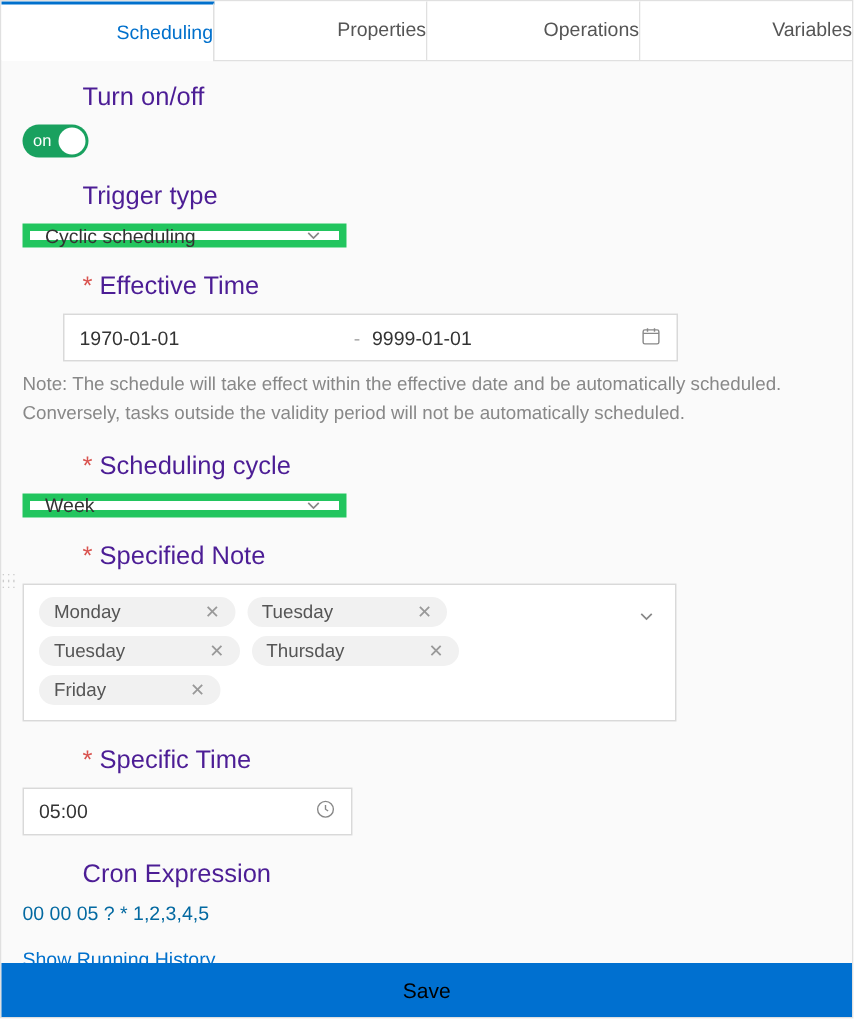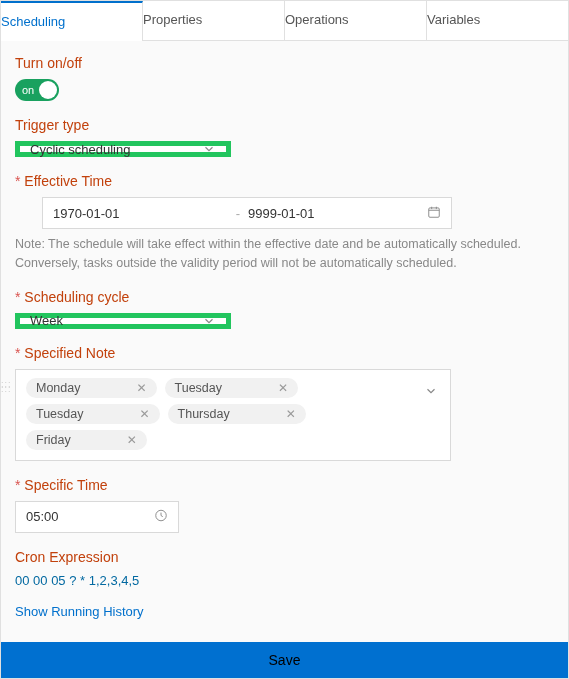--- a/index.html
+++ b/index.html
@@ -20,21 +20,21 @@
     display: flex;
     flex-direction: column;
   }
   .tabs {
     display: flex;
     border-bottom: 1px solid #e0e0e0;
     background: #fafafa;
   }
   .tab {
     flex: 1;
-    text-align: left;
+    text-align: right;
     padding: 11px 0;
     font-size: 13px;
     color: #555;
     border-right: 1px solid #e0e0e0;
     cursor: pointer;
     background: #fff;
   }
   .tab:last-child { border-right: none; }
   .tab.active {
     color: #0070cc;
@@ -49,23 +49,24 @@
     height: 1px;
     background: #fff;
   }
   .content {
     flex: 1;
     padding: 14px 14px 0 14px;
     overflow: hidden;
     background: #fafafa;
   }
   .field-label {
-    font-size: 14px;
-    color: #c2410c;
+    font-size: 17px;
+    color: #4c1d95;
     margin-bottom: 8px;
+    margin-left: 40px;
   }
   .req::before {
     content: "* ";
     color: #d9534f;
   }
   .section { margin-bottom: 16px; }
   .section.tight { margin-bottom: 12px; }
 
   
   .toggle {
@@ -179,21 +180,21 @@
   .tag .x {
     margin-left: 8px;
     color: #999;
     cursor: pointer;
     font-size: 12px;
     line-height: 1;
   }
 
   
   .timeinput {
-    width: 164px;
+    width: 220px;
     height: 32px;
     border: 1px solid #d9d9d9;
     background: #fff;
     display: flex;
     align-items: center;
     padding: 0 10px;
     font-size: 13px;
     position: relative;
   }
   .timeinput .clock {

